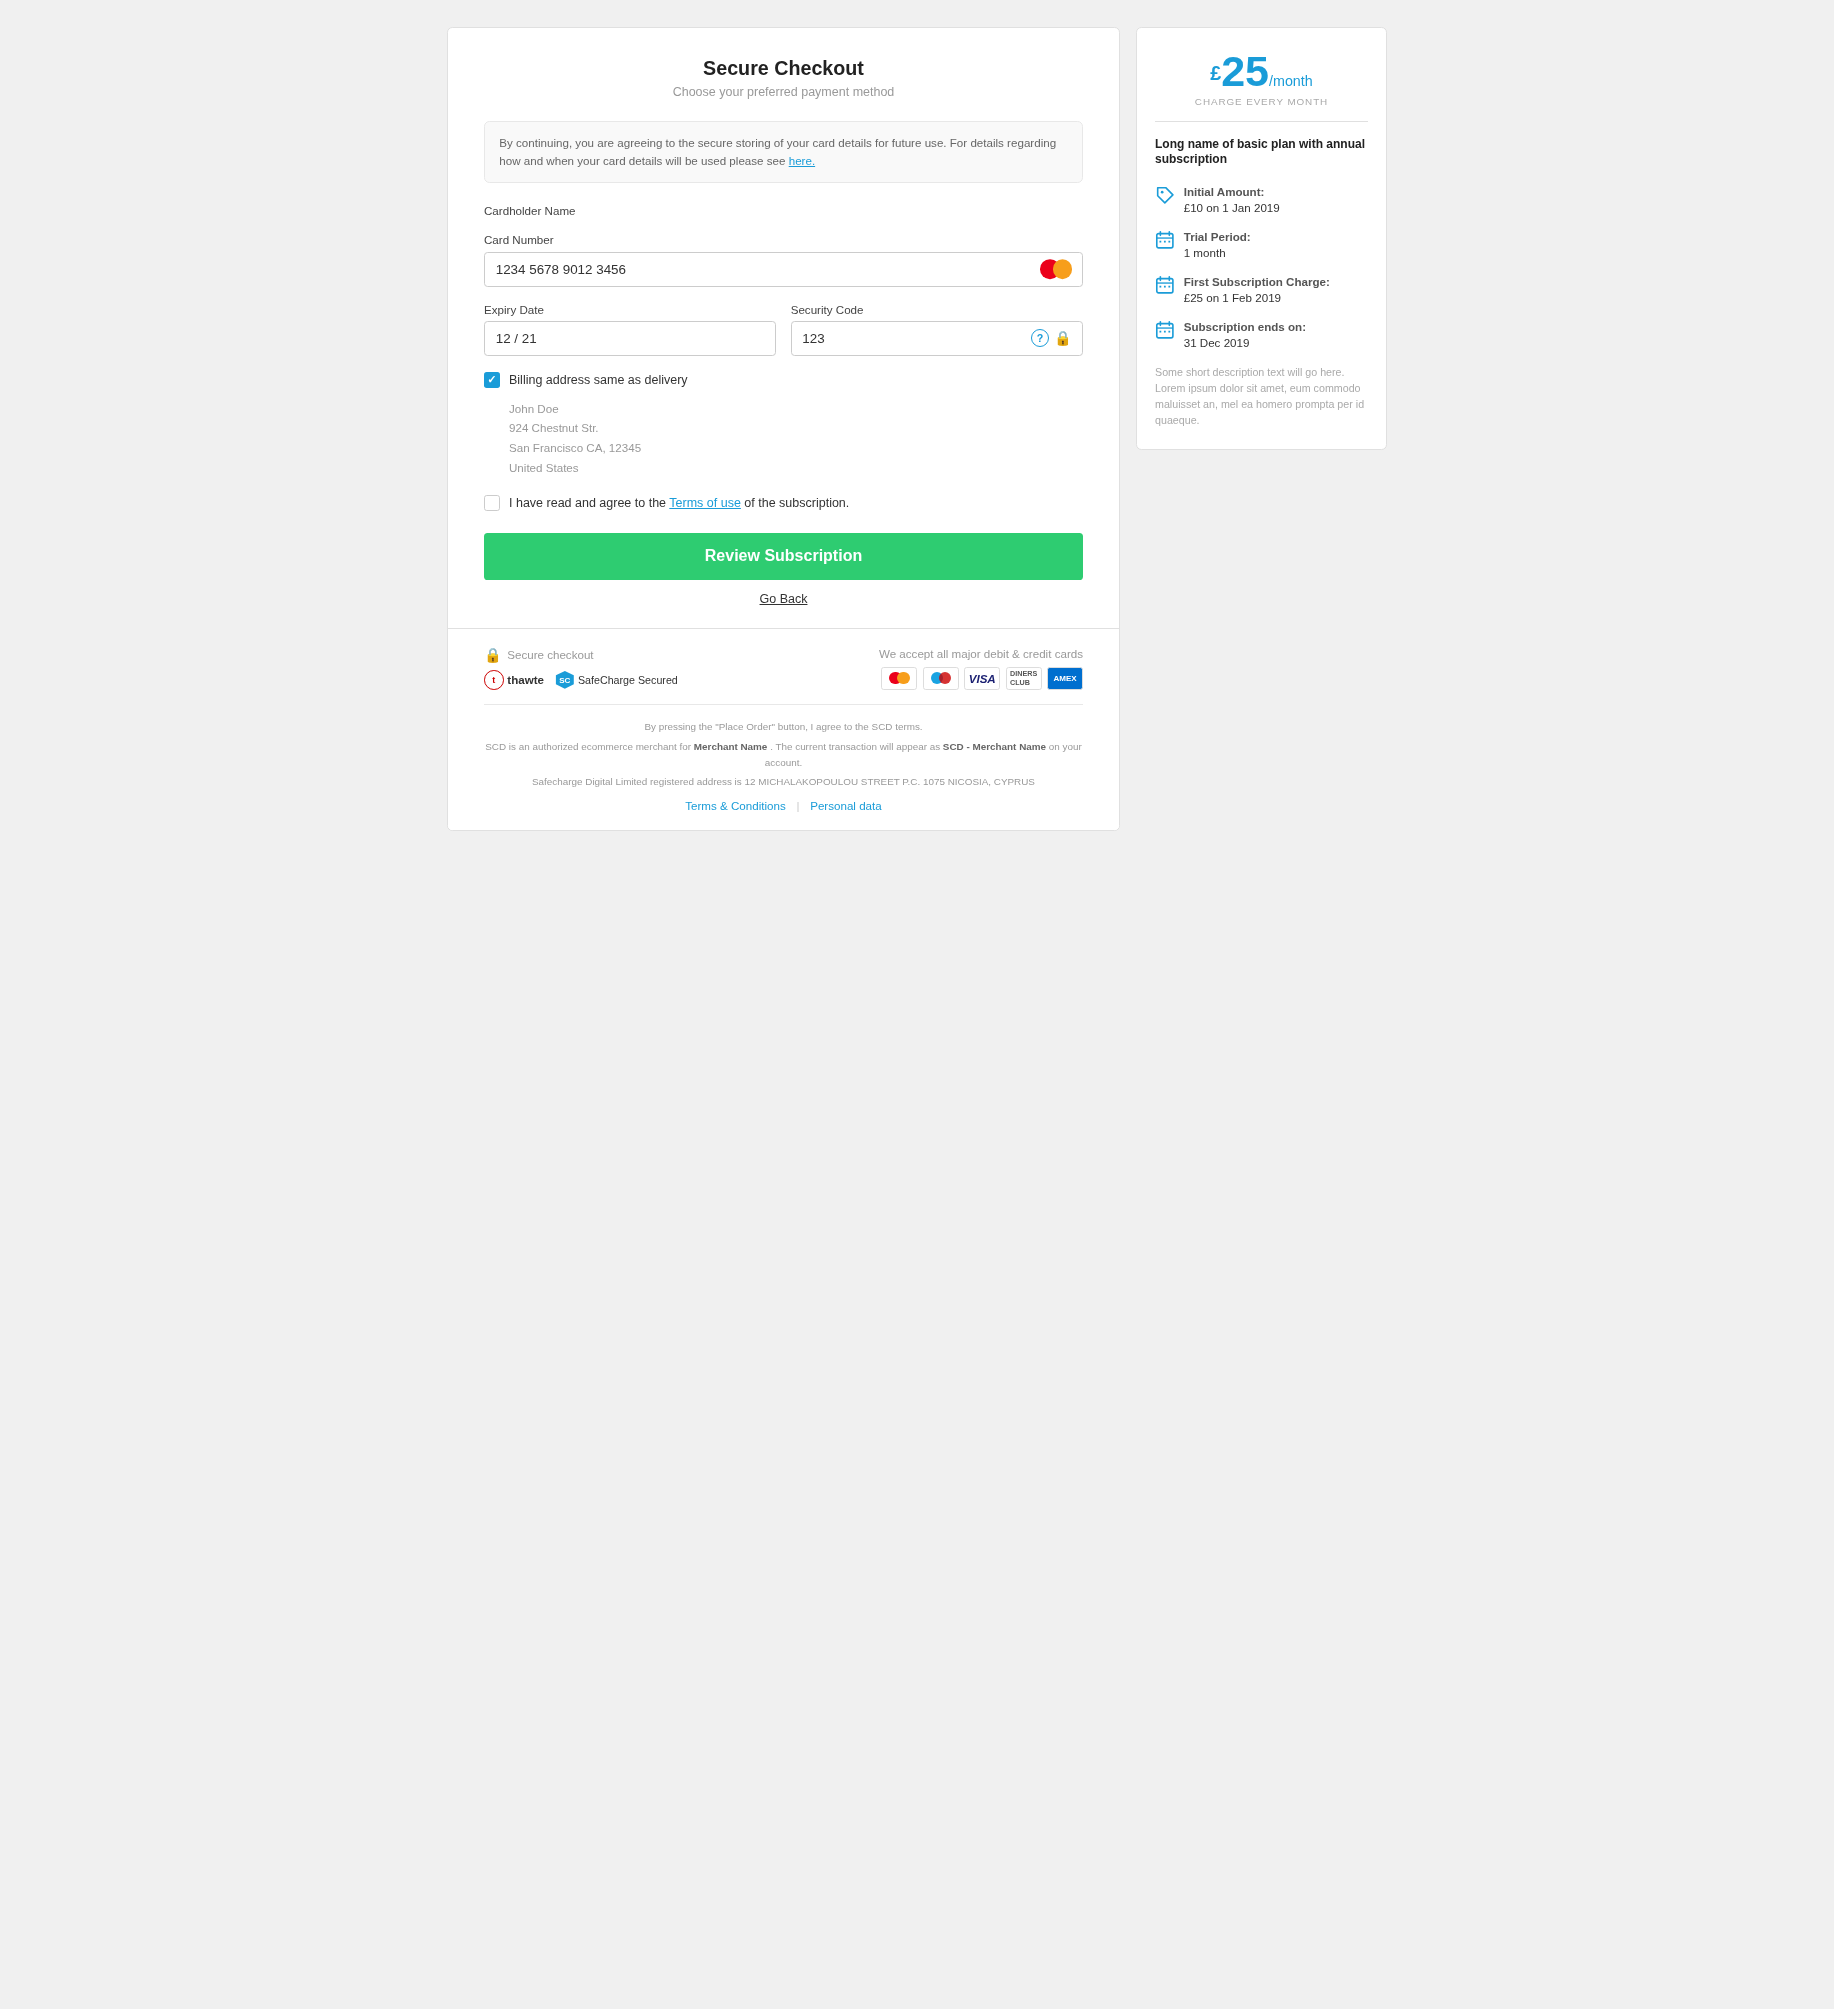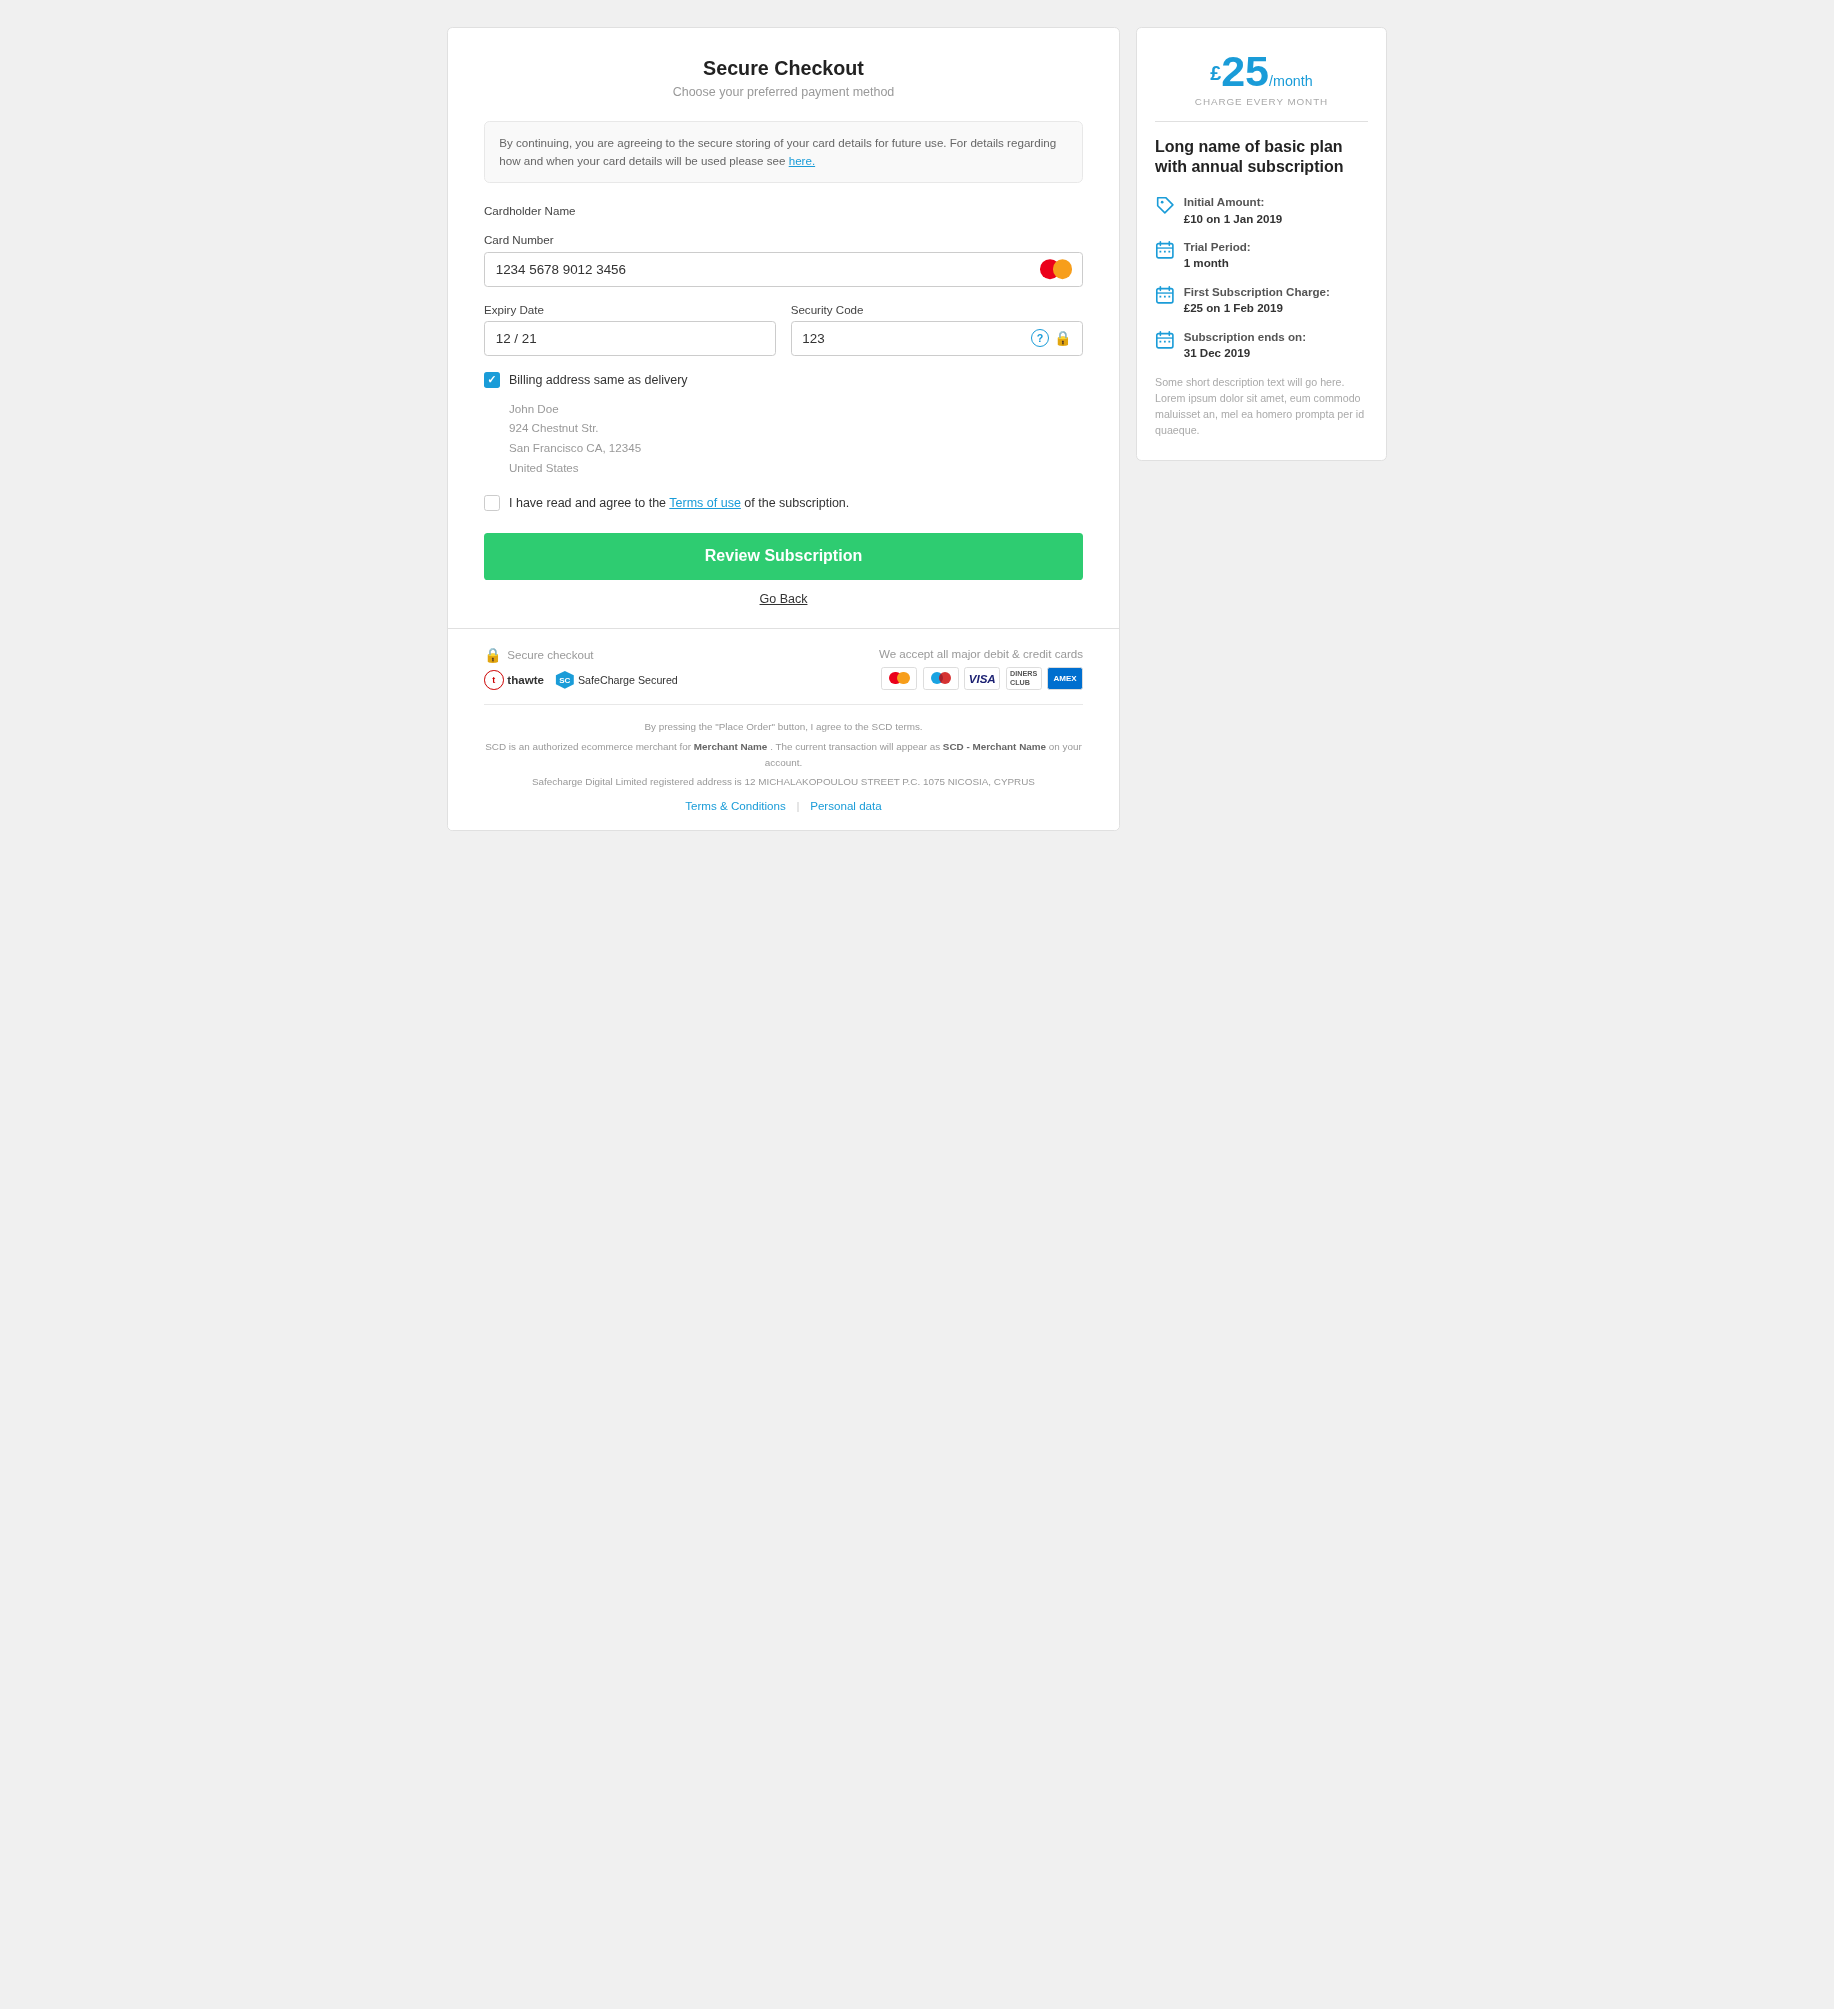--- a/index.html
+++ b/index.html
@@ -400,21 +400,21 @@
       font-weight: 400;
     }
     .charge-label {
       font-size: 9.9px;
       color: #aaa;
       letter-spacing: 0.9px;
       text-transform: uppercase;
       margin-top: 3.6px;
     }
     .plan-name {
-      font-size: 16px;
+      font-size: 12px;
       font-weight: 700;
       color: #222;
       margin-bottom: 16px;
       line-height: 1.3;
     }
     .detail-row {
       display: flex;
       align-items: flex-start;
       gap: 9px;
       margin-bottom: 12.5px;
@@ -429,21 +429,21 @@
       font-size: 11.6px;
       color: #555;
       line-height: 1.4;
     }
     .detail-text strong {
       display: block;
       color: #555;
     }
     .detail-text span {
       color: #333;
-      font-weight: 700;
+      font-weight: 400;
     }
     .desc-text {
       font-size: 10.7px;
       color: #aaa;
       line-height: 1.5;
       margin-top: 9px;
     }
   </style>
 </head>
 <body>

